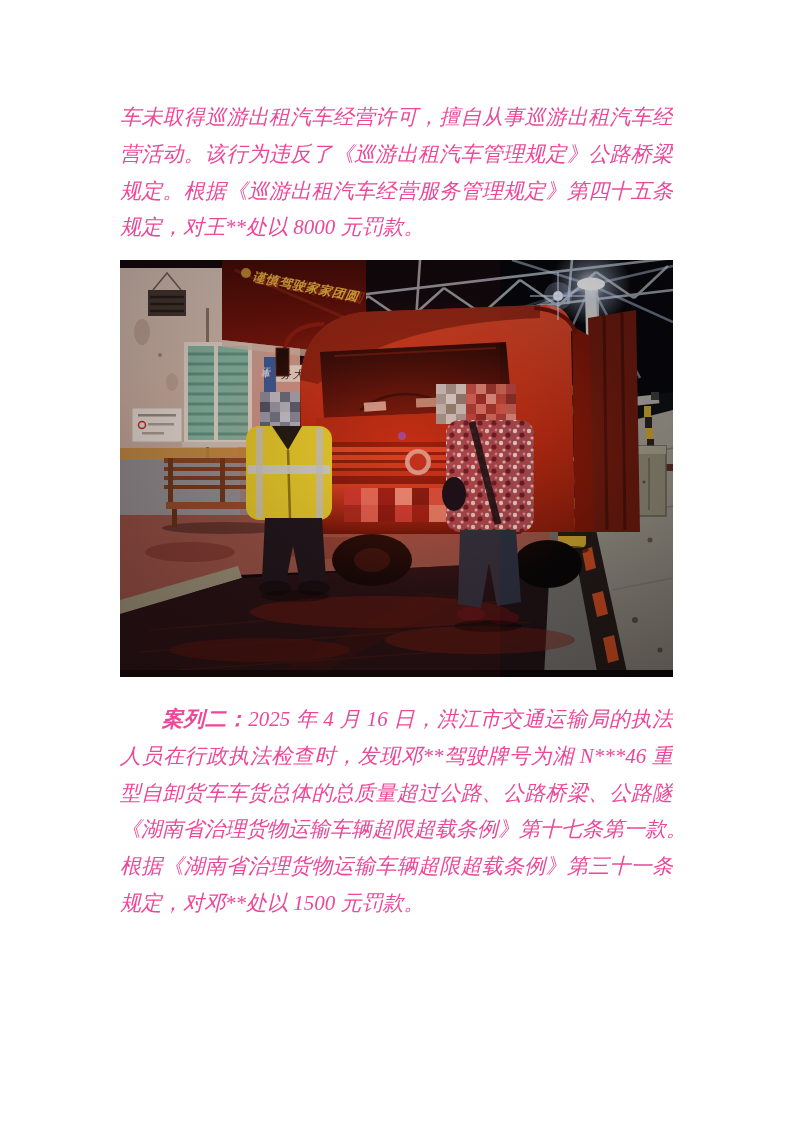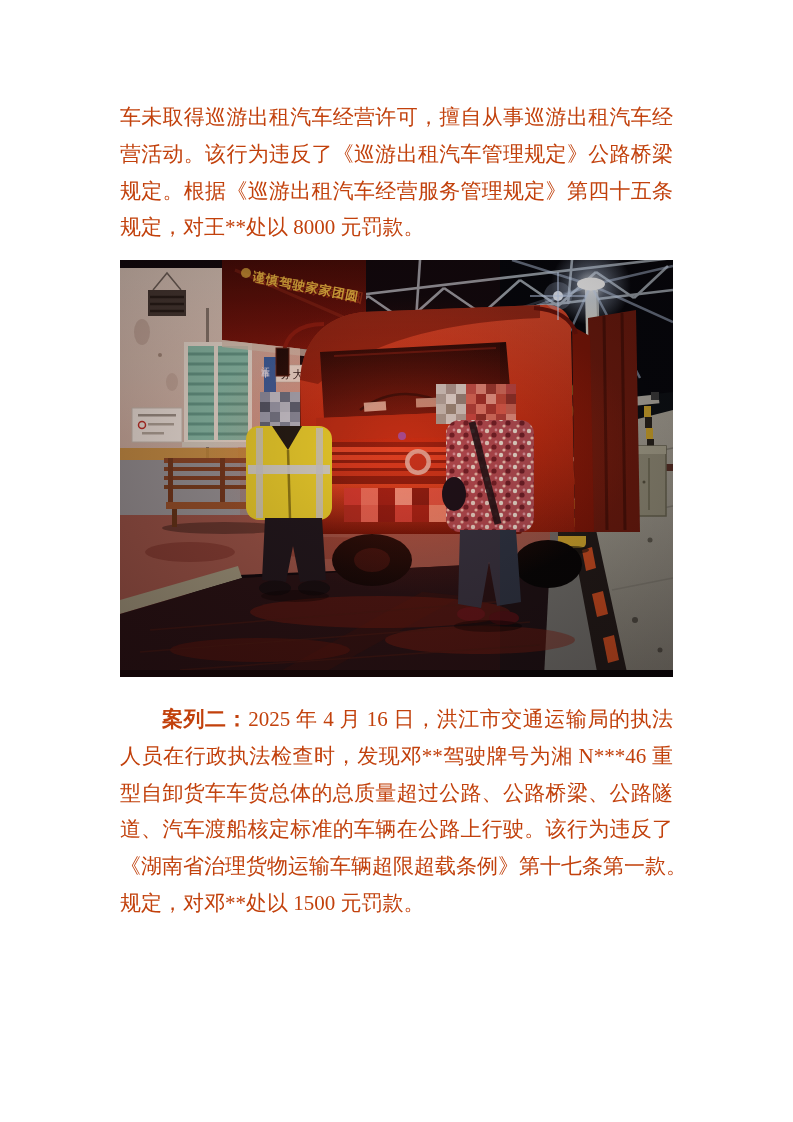--- a/index.html
+++ b/index.html
@@ -1,17 +1,17 @@
 <!DOCTYPE html>
 <html><head>
 <meta charset="utf-8">
 <style>
   html,body{margin:0;padding:0;background:#ffffff;}
   .page{position:relative;width:793px;height:1122px;background:#ffffff;overflow:hidden;
-        font-family:"Liberation Serif","DejaVu Serif",serif;color:#c2410c;}
+        font-family:"Liberation Serif","DejaVu Serif",serif;color:#ec4899;font-style:italic;}
   .para{position:absolute;left:120px;width:553px;font-size:21px;}
   .line{height:36.8px;line-height:36.8px;text-align:justify;text-align-last:justify;
         overflow:hidden;white-space:nowrap;}
   .line.last{text-align-last:left;}
   .p1{top:99px;}
   .p2{top:701px;}
   .indent{text-indent:42px;}
   .case-label{font-weight:700;}
   .photo{position:absolute;left:120px;top:260px;width:553px;height:417px;background:#05060a;}
   .photo svg{display:block;}
@@ -405,18 +405,18 @@
 
   <rect x="0" y="0" width="380" height="417" fill="#c03018" opacity="0.07"></rect>
   <rect x="0" y="0" width="553" height="417" fill="url(#vigR)"></rect>
 </svg>
 </div>
 
 <div class="para p2">
   <div class="line indent"><span class="case-label">案列二：</span><span>2025 年 4 月 16 日，洪江市交通运输局的执法</span></div>
   <div class="line">人员在行政执法检查时，发现邓**驾驶牌号为湘 N***46 重</div>
   <div class="line">型自卸货车车货总体的总质量超过公路、公路桥梁、公路隧</div>
-  <div class="line">道、汽车渡船核定标准的车辆在公路上行驶。该行为违反了</div>
   <div class="line">《湖南省治理货物运输车辆超限超载条例》第十七条第一款。</div>
+  <div class="line">根据《湖南省治理货物运输车辆超限超载条例》第三十一条</div>
   <div class="line last">规定，对邓**处以 1500 元罚款。</div>
 </div>
 
 </div>
 
 </body></html>

